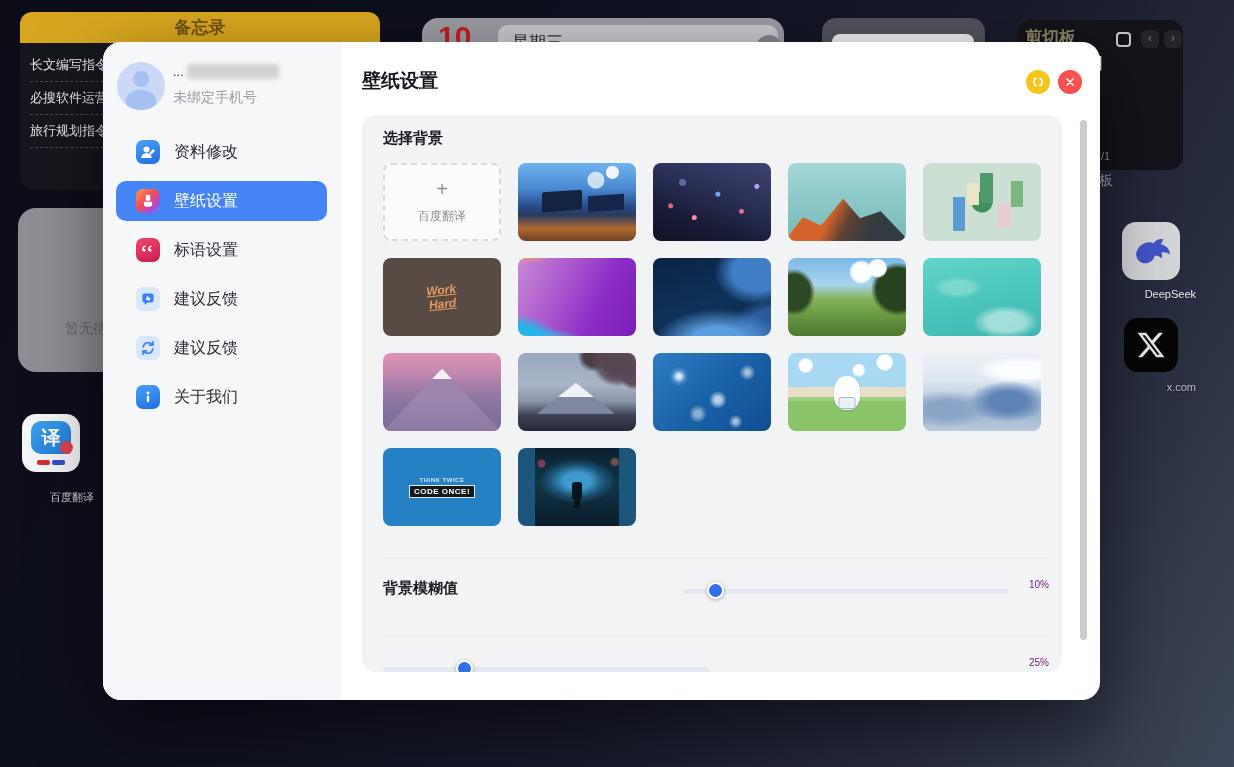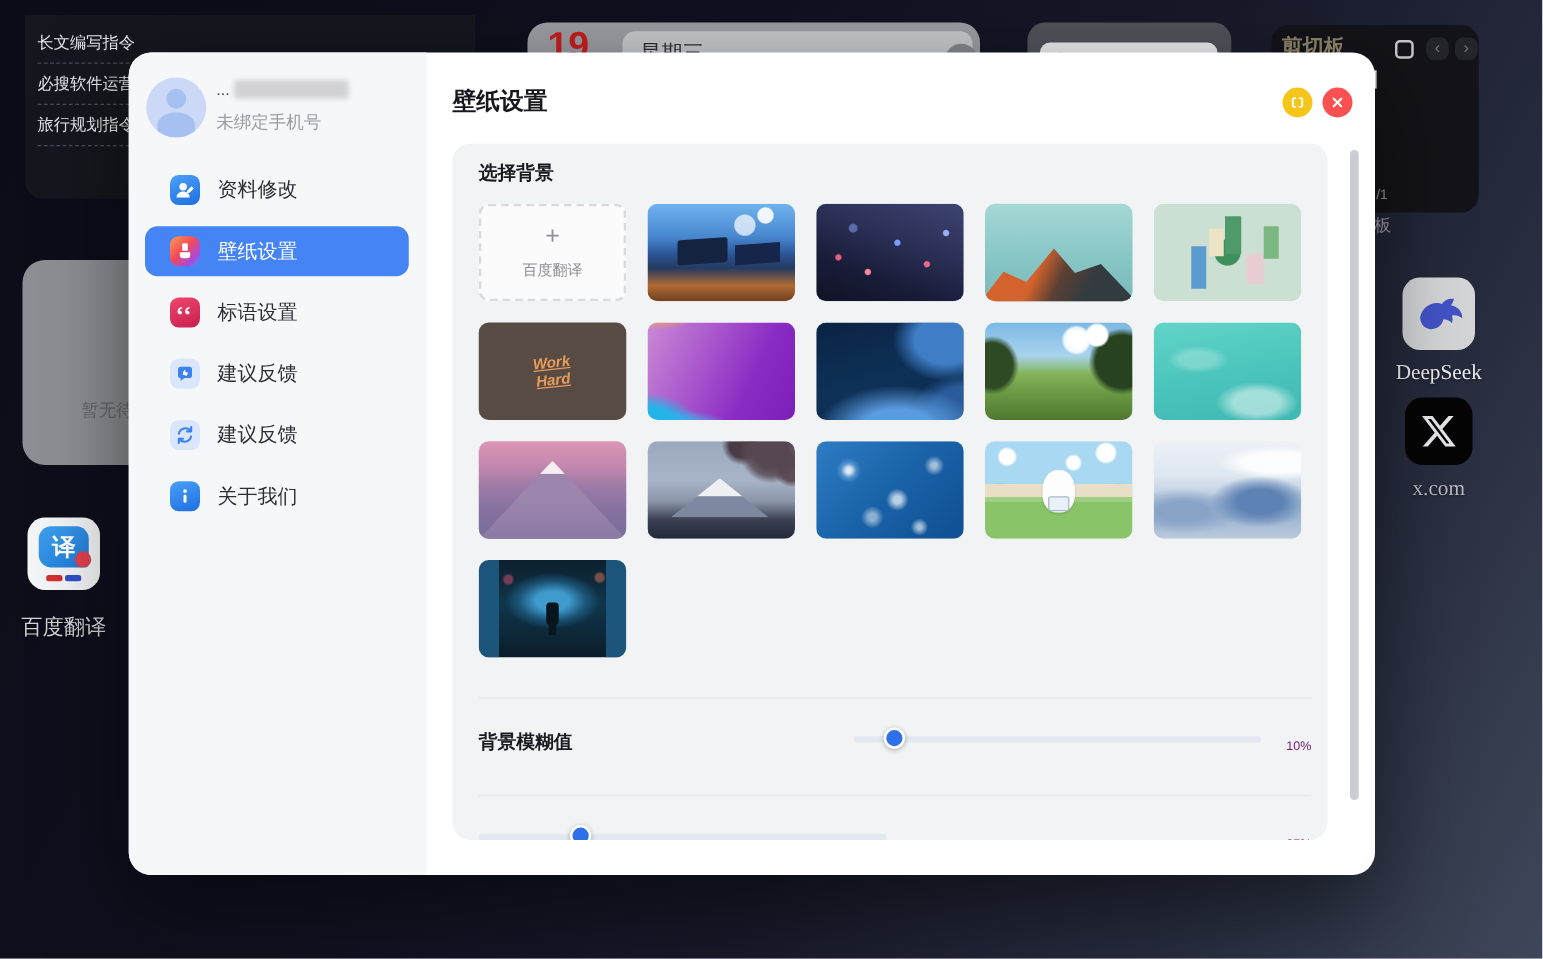--- a/index.html
+++ b/index.html
@@ -40,21 +40,21 @@
   .clip-prev { left:124px; } .clip-next { left:147px; }
   .clip-lines { position:absolute; left:8px; top:34px; width:152px; height:92px; overflow:hidden;
     font-size:12px; line-height:19px; color:#e2e2e8; }
   .clip-counter { position:absolute; left:84px; top:130px; font-size:11px; color:#95959d; }
   .clip-sub { position:absolute; left:1085px; top:172px; font-size:14px; color:#a0a2aa; }
 
   .empty-widget { left:18px; top:208px; width:240px; height:164px; background:#8e8f95; border-radius:18px; }
   .empty-widget .txt { position:absolute; left:47px; top:112px; font-size:14px; color:#67686e; white-space:nowrap; }
 
   .dicon { position:absolute; border-radius:14px; display:flex; align-items:center; justify-content:center; }
-  .dicon-label { position:absolute; text-align:center; font-size:17px; text-shadow:0 1px 2px rgba(0,0,0,.5);font-family:Liberation Serif, serif; }
+  .dicon-label { position:absolute; text-align:right; font-size:11px; text-shadow:0 1px 2px rgba(0,0,0,.5); }
   .tile-deepseek { left:1122px; top:222px; width:58px; height:58px; background:#d3d5d7; }
   .lbl-deepseek { left:1106px; top:288px; width:90px; color:#eff0f2; }
   .tile-x { left:1124px; top:318px; width:54px; height:54px; background:#050505; }
   .lbl-x { left:1106px; top:381px; width:90px; color:#bcbdc3; }
   .tile-baidu { left:22px; top:414px; width:58px; height:58px; background:#f4f5f6; }
   .lbl-baidu { left:8px; top:490px; width:86px; color:#d2d3d7; }
   .baidu-bubble { position:absolute; left:9px; top:7px; width:40px; height:33px;
     background:linear-gradient(140deg,#3fa2ee,#1e78d8); border-radius:10px 10px 3px 10px;
     color:#fff; font-size:19px; font-weight:bold; display:flex; align-items:center; justify-content:center; }
   .baidu-dot { position:absolute; left:38px; top:27px; width:13px; height:13px; background:#e04050; border-radius:50% 50% 50% 6px; }
@@ -200,44 +200,45 @@
     radial-gradient(ellipse 45% 40% at 50% 42%,rgba(64,160,210,.95) 0 25%,rgba(40,120,170,.5) 50%,transparent 72%),
     linear-gradient(90deg,rgba(30,90,130,.9) 0 14%,transparent 14% 86%,rgba(30,90,130,.9) 86%),
     radial-gradient(circle at 20% 20%,rgba(220,80,120,.5) 0 3px,transparent 5px),
     radial-gradient(circle at 82% 18%,rgba(220,120,80,.5) 0 3px,transparent 5px),
     linear-gradient(180deg,#0c1f2e 0%,#10364a 45%,#0a1c2a 100%); }
   .wp-cyber-room::after { content:""; position:absolute; left:50%; top:44%; transform:translateX(-50%);
     width:10px; height:18px; background:#08141e; border-radius:3px; box-shadow:0 10px 0 -2px #08141e; }
 
   .divider { height:1px; background:#e6e7ea; width:666px; margin-left:0; }
   .div1 { margin-top:32px; }
-  .slider-row { display:flex; align-items:flex-end; padding-top:20px; }
+  .slider-row { display:flex; align-items:flex-start; padding-top:20px; }
   .slider-row.r1 { padding-bottom:33px; }
   .sl-label { width:300px; font-size:15px; font-weight:bold; color:#1b1b22; }
   .track-wrap { position:relative; width:326px; height:24px; flex:none; }
   .track { position:absolute; left:0; right:0; top:10px; height:5px; background:#e3e8f0; border-radius:3px; }
   .thumb { position:absolute; top:3px; width:17px; height:17px; border-radius:50%;
     background:#2f6fe8; border:2px solid #fff; box-shadow:0 1px 4px rgba(0,0,0,.3); }
   .sl-value { margin-left:auto; font-size:10px; color:#701a75; white-space:nowrap; }
 </style>
 </head>
 <body>
 
 <div class="desktop">
 
   <div class="widget memo">
+    <div class="memo-header">备忘录</div>
     <div class="memo-body">
         <div class="memo-item">长文编写指令</div>
         <div class="memo-item">必搜软件运营</div>
         <div class="memo-item">旅行规划指令</div>
       </div>
   </div>
 
   <div class="widget w-date">
-    <span class="day">19</span>
+    <span class="day">10</span>
     <div class="pill">
       <span class="weekday">星期三</span>
       <span class="dot"></span>
     </div>
   </div>
 
   <div class="widget w-two">
     <div class="inner"></div>
     <div class="circ"></div>
     <div class="redglyph"></div>
@@ -388,20 +389,24 @@
             </div>
             <div class="tile wp-purple-wave"></div>
             <div class="tile wp-blue-wave"></div>
             <div class="tile wp-meadow"></div>
             <div class="tile wp-teal-water"></div>
             <div class="tile wp-fuji-pink"></div>
             <div class="tile wp-fuji-sakura"></div>
             <div class="tile wp-water-blue"></div>
             <div class="tile wp-cartoon-lawn"></div>
             <div class="tile wp-misty-mountains"></div>
+            <div class="tile wp-code-once">
+              <div class="l1">THINK TWICE</div>
+              <div class="l2">CODE ONCE!</div>
+            </div>
             <div class="tile wp-cyber-room"></div>
           </div>
         <div class="divider div1"></div>
         <div id="sliders">
             <div class="slider-row r1">
               <div class="sl-label">背景模糊值</div>
               <div class="track-wrap">
                 <div class="track"></div>
                 <div class="thumb" style="left:calc(10% - 8.5px)"></div>
               </div>

